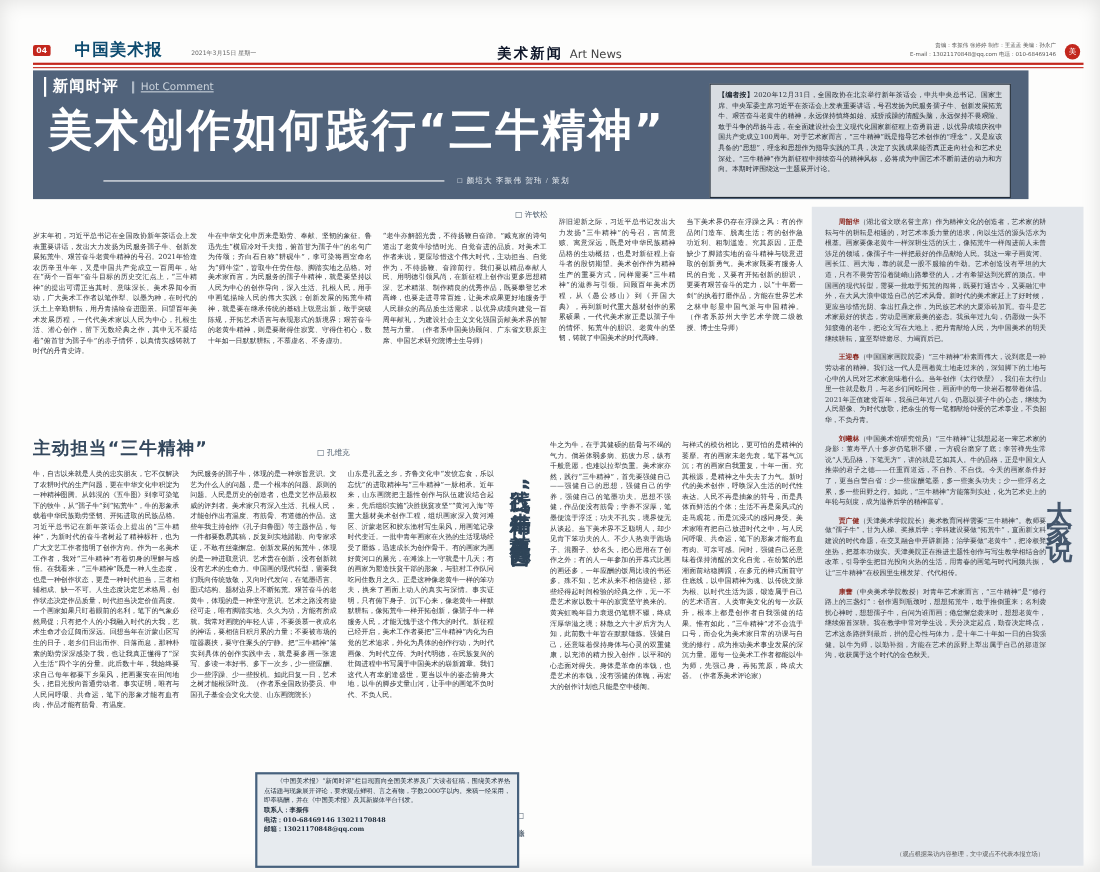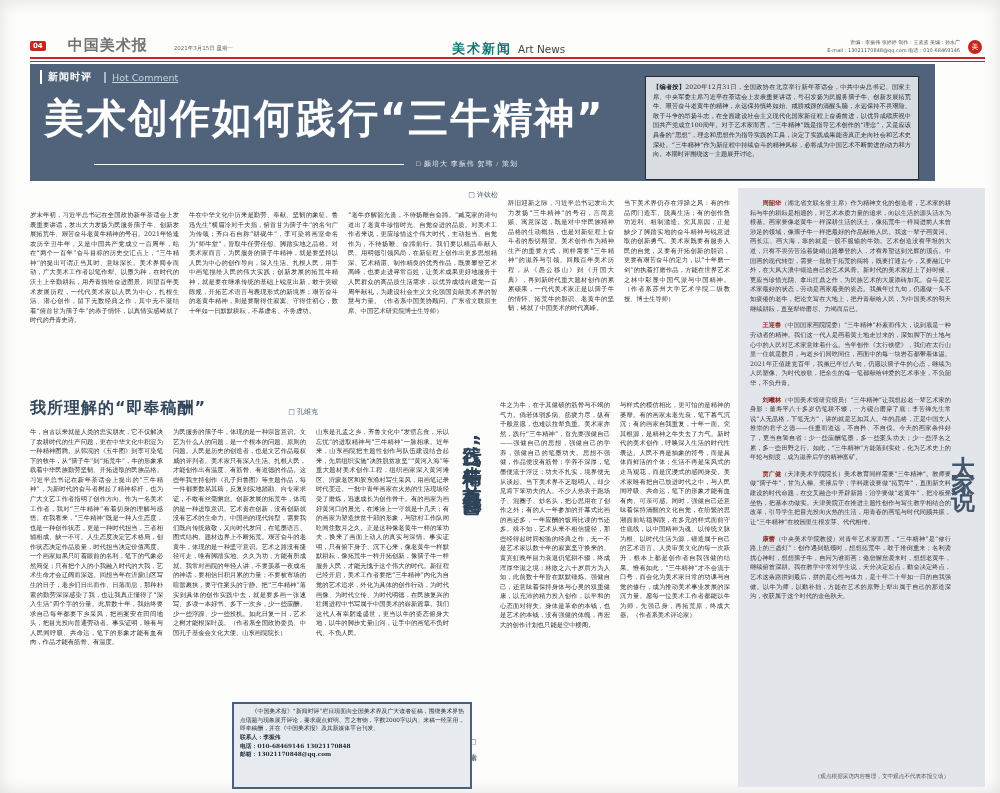--- a/index.html
+++ b/index.html
@@ -2,34 +2,34 @@
 <html><head>
 <meta charset="utf-8">
 <style>
   html,body{margin:0;padding:0;}
   body{background:#e9e9e7;font-family:"DejaVu Sans",sans-serif;}
   .page{position:relative;width:1000px;height:793px;background:#fdfdfc;margin:0 auto;overflow:hidden;
         box-shadow:inset 0 0 18px rgba(0,0,0,.12);}
   
   .mast-left{position:absolute;left:30px;top:36px;display:flex;align-items:center;gap:22px;}
   .page-badge{background:#c3271d;color:#fff;font-size:7px;font-weight:bold;padding:1px 3px;border-radius:2px;}
-  .paper-name{color:#737373;font-family:"DejaVu Serif",serif;font-weight:bold;font-size:15px;letter-spacing:1px;text-align:right;}
+  .paper-name{color:#0c4a6e;font-family:"DejaVu Serif",serif;font-weight:bold;font-size:15px;letter-spacing:1px;text-align:right;}
   .date-line{font-size:5.5px;color:#666;margin-left:4px;margin-top:5px;}
   .mast-center{position:absolute;left:452px;top:40px;display:flex;align-items:baseline;gap:6px;}
-  .mast-center .cn{font-size:13px;font-weight:bold;color:#0f766e;letter-spacing:2px;}
+  .mast-center .cn{font-size:13px;font-weight:bold;color:#0f172a;letter-spacing:2px;}
   .mast-center .en{font-size:10.5px;color:#444;}
   .mast-credits{position:absolute;right:40px;top:38px;text-align:right;font-size:5px;color:#555;line-height:1.6;}
   .paper-logo{position:absolute;right:18px;top:40px;width:14px;height:14px;border-radius:50%;
               background:#c3271d;color:#fff;font-size:7px;display:flex;align-items:center;justify-content:center;}
   .red-rule{position:absolute;left:30px;top:57px;width:955px;height:2px;
             border-top:2px solid #c3271d;border-bottom:1px solid #c3271d;}
   
   .panel{position:absolute;left:30px;top:64px;width:905px;height:117px;background:#51637b;}
   .band{position:absolute;left:10px;top:6px;display:flex;gap:12px;align-items:center;}
-  .band .cn{border-left:2px solid #fff;padding-left:6px;color:#fff;font-size:10px;font-weight:bold;letter-spacing:1px;text-align:center;}
+  .band .cn{border-left:2px solid #fff;padding-left:6px;color:#fff;font-size:14px;font-weight:bold;letter-spacing:1px;text-align:center;}
   .band .en{border-left:2px solid #aeb9c6;padding-left:6px;color:#ccd4dd;font-size:9.5px;text-decoration:underline;}
   .headline{position:absolute;left:14px;top:27px;font-size:40px;font-weight:800;color:#fff;
             letter-spacing:2px;white-space:nowrap;text-align:right;}
   .byline-row{position:absolute;left:44px;bottom:12px;width:575px;display:flex;align-items:center;gap:12px;font-family:Liberation Serif, serif;}
   .byline-row .line{width:310px;height:1px;background:#fff;margin-left:20px;}
   .byline-row .txt{font-size:7px;color:#e9eef3;letter-spacing:1px;}
   .editor-box{position:absolute;right:16px;top:12px;width:258px;height:92px;background:#d9dde2;
               border:1px solid #222c38;padding:5px 7px;font-size:6.2px;line-height:1.55;
               text-align:justify;color:#1c242e;font-family:"DejaVu Serif",serif;overflow:hidden;}
   .editor-box b{font-family:"DejaVu Sans",sans-serif;}
@@ -121,21 +121,21 @@
     <div class="cols">
       <div class="col">岁末年初，习近平总书记在全国政协新年茶话会上发表重要讲话，发出大力发扬为民服务孺子牛、创新发展拓荒牛、艰苦奋斗老黄牛精神的号召。2021年恰逢农历辛丑牛年，又是中国共产党成立一百周年，站在“两个一百年”奋斗目标的历史交汇点上，“三牛精神”的提出可谓正当其时、意味深长。美术界闻令而动，广大美术工作者以笔作犁、以墨为种，在时代的沃土上辛勤耕耘，用丹青描绘奋进图景。回望百年美术发展历程，一代代美术家以人民为中心，扎根生活、潜心创作，留下无数经典之作，其中无不凝结着“俯首甘为孺子牛”的赤子情怀，以真情实感铸就了时代的丹青史诗。</div>
       <div class="col">牛在中华文化中历来是勤劳、奉献、坚韧的象征。鲁迅先生“横眉冷对千夫指，俯首甘为孺子牛”的名句广为传颂；齐白石自称“耕砚牛”，李可染将画室命名为“师牛堂”，皆取牛任劳任怨、脚踏实地之品格。对美术家而言，为民服务的孺子牛精神，就是要坚持以人民为中心的创作导向，深入生活、扎根人民，用手中画笔描绘人民的伟大实践；创新发展的拓荒牛精神，就是要在继承传统的基础上锐意出新，敢于突破陈规，开拓艺术语言与表现形式的新境界；艰苦奋斗的老黄牛精神，则是要耐得住寂寞、守得住初心，数十年如一日默默耕耘，不慕虚名、不务虚功。</div>
       <div class="col">“老牛亦解韶光贵，不待扬鞭自奋蹄。”臧克家的诗句道出了老黄牛珍惜时光、自觉奋进的品质。对美术工作者来说，更应珍惜这个伟大时代，主动担当、自觉作为，不待扬鞭、奋蹄前行。我们要以精品奉献人民、用明德引领风尚，在新征程上创作出更多思想精深、艺术精湛、制作精良的优秀作品，既要攀登艺术高峰，也要走进寻常百姓，让美术成果更好地服务于人民群众的高品质生活需求，以优异成绩向建党一百周年献礼，为建设社会主义文化强国贡献美术界的智慧与力量。（作者系中国美协顾问、广东省文联原主席、中国艺术研究院博士生导师）</div>
     </div>
   </div>
 
   <div class="art" id="wosuo">
     <div class="head-wrap">
       <div class="art-head">
-        <span class="art-title">我所理解的“即奉稿酬”</span>
+        <span class="art-title">主动担当“三牛精神”</span>
         <span class="art-author">□ 孔维克</span>
       </div>
     </div>
     <div class="cols">
       <div class="col">牛，自古以来就是人类的忠实朋友，它不仅解决了农耕时代的生产问题，更在中华文化中积淀为一种精神图腾。从韩滉的《五牛图》到李可染笔下的牧牛，从“孺子牛”到“拓荒牛”，牛的形象承载着中华民族勤劳坚韧、开拓进取的民族品格。习近平总书记在新年茶话会上提出的“三牛精神”，为新时代的奋斗者树起了精神标杆，也为广大文艺工作者指明了创作方向。作为一名美术工作者，我对“三牛精神”有着切身的理解与感悟。在我看来，“三牛精神”既是一种人生态度，也是一种创作状态，更是一种时代担当，三者相辅相成、缺一不可。人生态度决定艺术格局，创作状态决定作品质量，时代担当决定价值高度。一个画家如果只盯着眼前的名利，笔下的气象必然局促；只有把个人的小我融入时代的大我，艺术生命才会辽阔而深远。回想当年在沂蒙山区写生的日子，老乡们日出而作、日落而息，那种朴素的勤劳深深感染了我，也让我真正懂得了“深入生活”四个字的分量。此后数十年，我始终要求自己每年都要下乡采风，把画案安在田间地头，把目光投向普通劳动者。事实证明，唯有与人民同呼吸、共命运，笔下的形象才能有血有肉，作品才能有筋骨、有温度。</div>
       <div class="col">为民服务的孺子牛，体现的是一种宗旨意识。文艺为什么人的问题，是一个根本的问题、原则的问题。人民是历史的创造者，也是文艺作品最权威的评判者。美术家只有深入生活、扎根人民，才能创作出有温度、有筋骨、有道德的作品。这些年我主持创作《孔子归鲁图》等主题作品，每一件都要数易其稿，反复到实地踏勘、向专家求证，不敢有丝毫懈怠。创新发展的拓荒牛，体现的是一种进取意识。艺术贵在创新，没有创新就没有艺术的生命力。中国画的现代转型，需要我们既向传统致敬，又向时代发问，在笔墨语言、图式结构、题材边界上不断拓荒。艰苦奋斗的老黄牛，体现的是一种坚守意识。艺术之路没有捷径可走，唯有脚踏实地、久久为功，方能有所成就。我常对画院的年轻人讲，不要羡慕一夜成名的神话，要相信日积月累的力量；不要被市场的喧嚣裹挟，要守住案头的宁静。把“三牛精神”落实到具体的创作实践中去，就是要多画一张速写、多读一本好书、多下一次乡，少一些应酬、少一些浮躁、少一些投机。如此日复一日，艺术之树才能根深叶茂。（作者系全国政协委员、中国孔子基金会文化大使、山东画院院长）</div>
       <div class="col">山东是孔孟之乡，齐鲁文化中“发愤忘食，乐以忘忧”的进取精神与“三牛精神”一脉相承。近年来，山东画院把主题性创作与队伍建设结合起来，先后组织实施“决胜脱贫攻坚”“黄河入海”等重大题材美术创作工程，组织画家深入黄河滩区、沂蒙老区和胶东渔村写生采风，用画笔记录时代变迁。一批中青年画家在火热的生活现场经受了磨炼，迅速成长为创作骨干。有的画家为画好黄河口的晨光，在滩涂上一守就是十几天；有的画家为塑造扶贫干部的形象，与驻村工作队同吃同住数月之久。正是这种像老黄牛一样的笨功夫，换来了画面上动人的真实与深情。事实证明，只有俯下身子、沉下心来，像老黄牛一样默默耕耘，像拓荒牛一样开拓创新，像孺子牛一样服务人民，才能无愧于这个伟大的时代。新征程已经开启，美术工作者要把“三牛精神”内化为自觉的艺术追求，外化为具体的创作行动，为时代画像、为时代立传、为时代明德，在民族复兴的壮阔进程中书写属于中国美术的崭新篇章。我们这代人有幸躬逢盛世，更当以牛的姿态俯身大地，以牛的脚步丈量山河，让手中的画笔不负时代、不负人民。</div>
     </div>
   </div>
 

